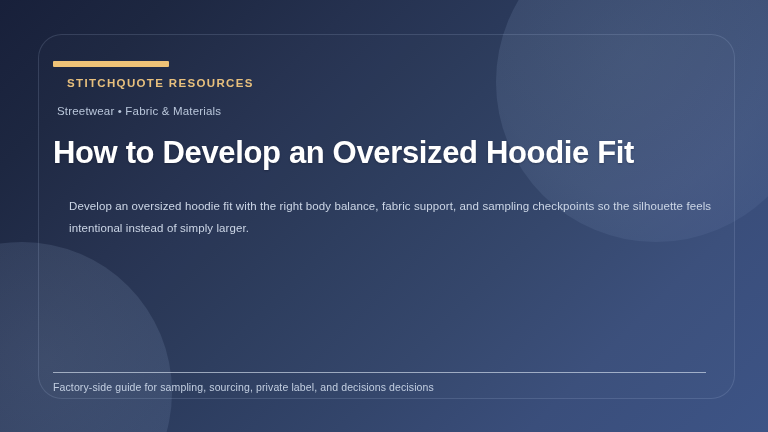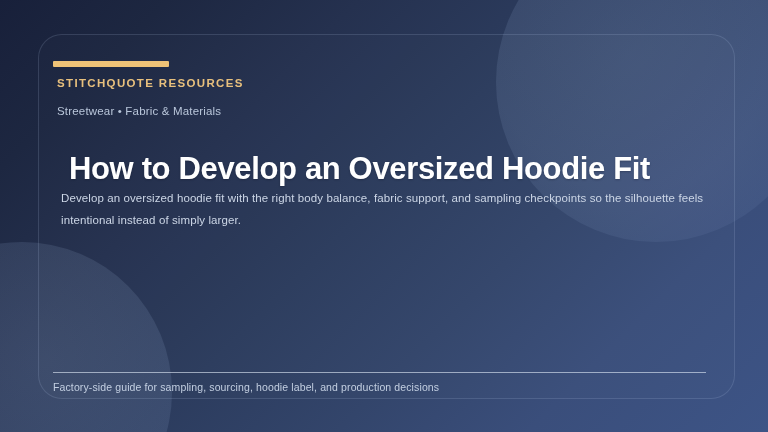--- a/index.html
+++ b/index.html
@@ -88,21 +88,21 @@
     left: 0;
     top: 26px;
     width: 116px;
     height: 6px;
     border-radius: 1px;
     background: #efc377;
   }
 
   .eyebrow {
     position: absolute;
-    left: 4px;
+    left: 14px;
     top: 42px;
     font-size: 11.5px;
     font-weight: bold;
     letter-spacing: 1.35px;
     color: #e8c07d;
     white-space: nowrap;
   }
 
   .breadcrumb {
     position: absolute;
@@ -111,36 +111,36 @@
     font-size: 11.5px;
     letter-spacing: 0.18px;
     color: #b9c6da;
     white-space: nowrap;
   }
 
   .headline {
     position: absolute;
     left: 0;
     top: 100px;
-    margin: 16px;
+    margin: 0;
     font-size: 31px;
     font-weight: bold;
     letter-spacing: -0.35px;
     line-height: 1.18;
     color: #ffffff;
     white-space: nowrap;
     text-shadow: 0 1px 2px rgba(10,16,30,0.28);
   }
 
   .deck {
     position: absolute;
     left: 0;
     top: 144px;
     width: 652px;
-    margin: 8px;
+    margin: 16px;
     font-size: 11.5px;
     line-height: 1.92;
     color: #ccd6e6;
     letter-spacing: 0.1px;
   }
 
   
   .footer-rule {
     position: absolute;
     left: 0;
@@ -176,18 +176,18 @@
       <div class="eyebrow">STITCHQUOTE RESOURCES</div>
 
       <div class="breadcrumb">Streetwear • Fabric &amp; Materials</div>
 
       <h1 class="headline">How to Develop an Oversized Hoodie Fit</h1>
 
       <p class="deck">Develop an oversized hoodie fit with the right body balance, fabric support, and sampling checkpoints so the silhouette feels intentional instead of simply larger.</p>
 
       <div class="footer-rule"></div>
 
-      <div class="footer-note">Factory-side guide for sampling, sourcing, hoodie label, and production decisions</div>
+      <div class="footer-note">Factory-side guide for sampling, sourcing, private label, and decisions decisions</div>
 
     </div>
   </div>
 
 </div>
 
 </body></html>

